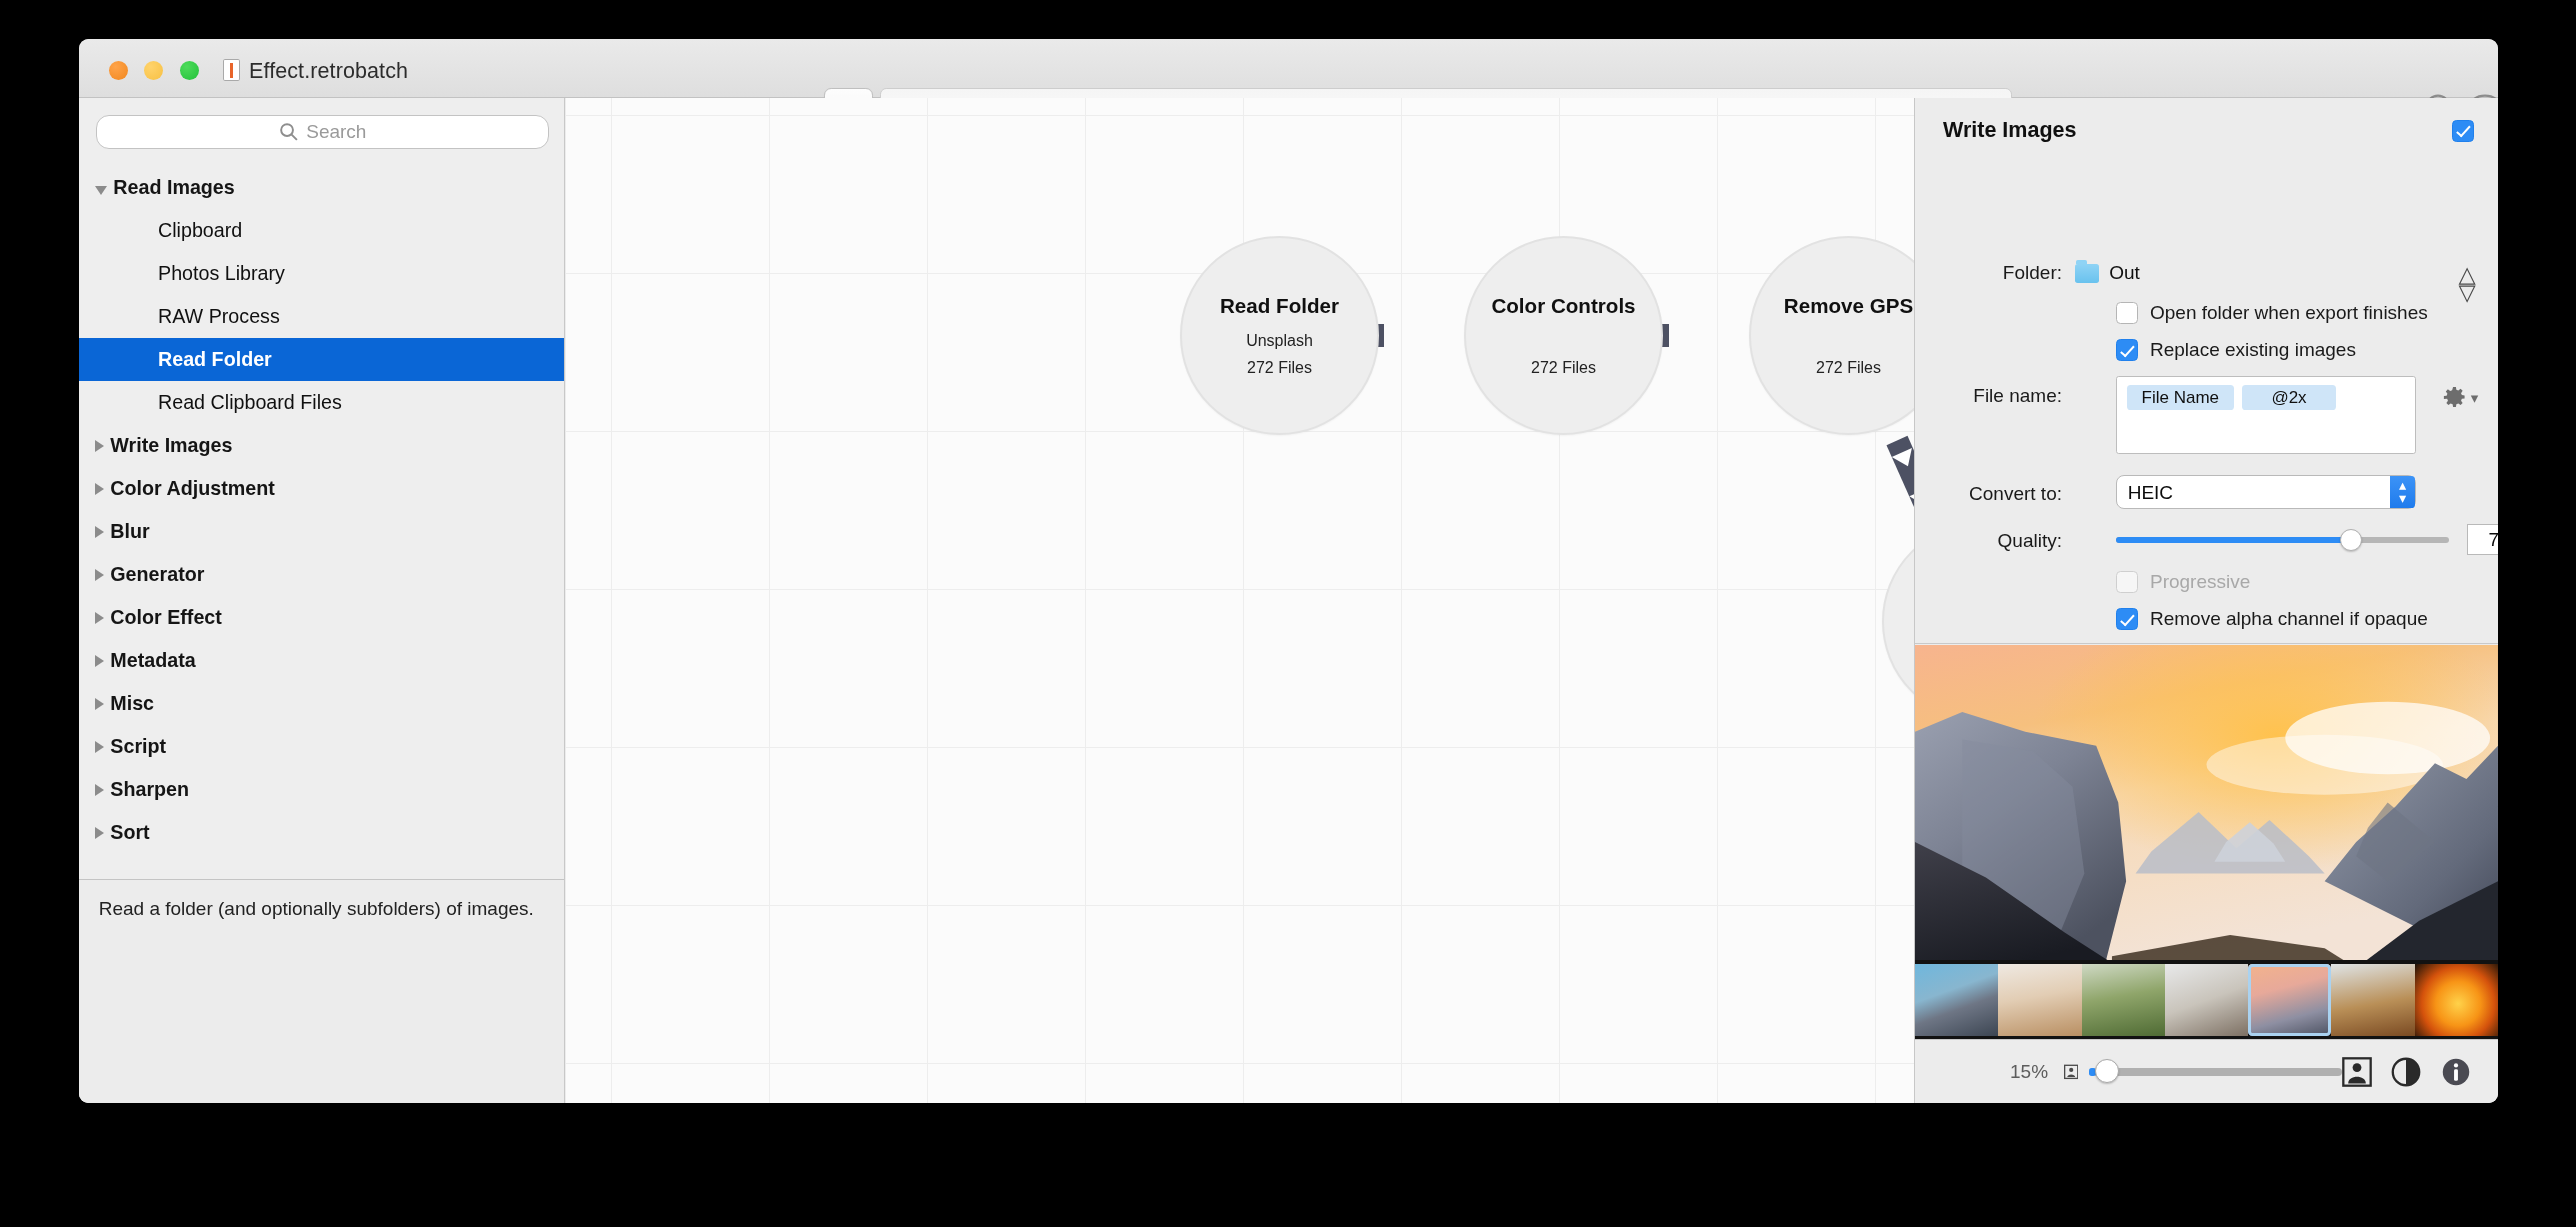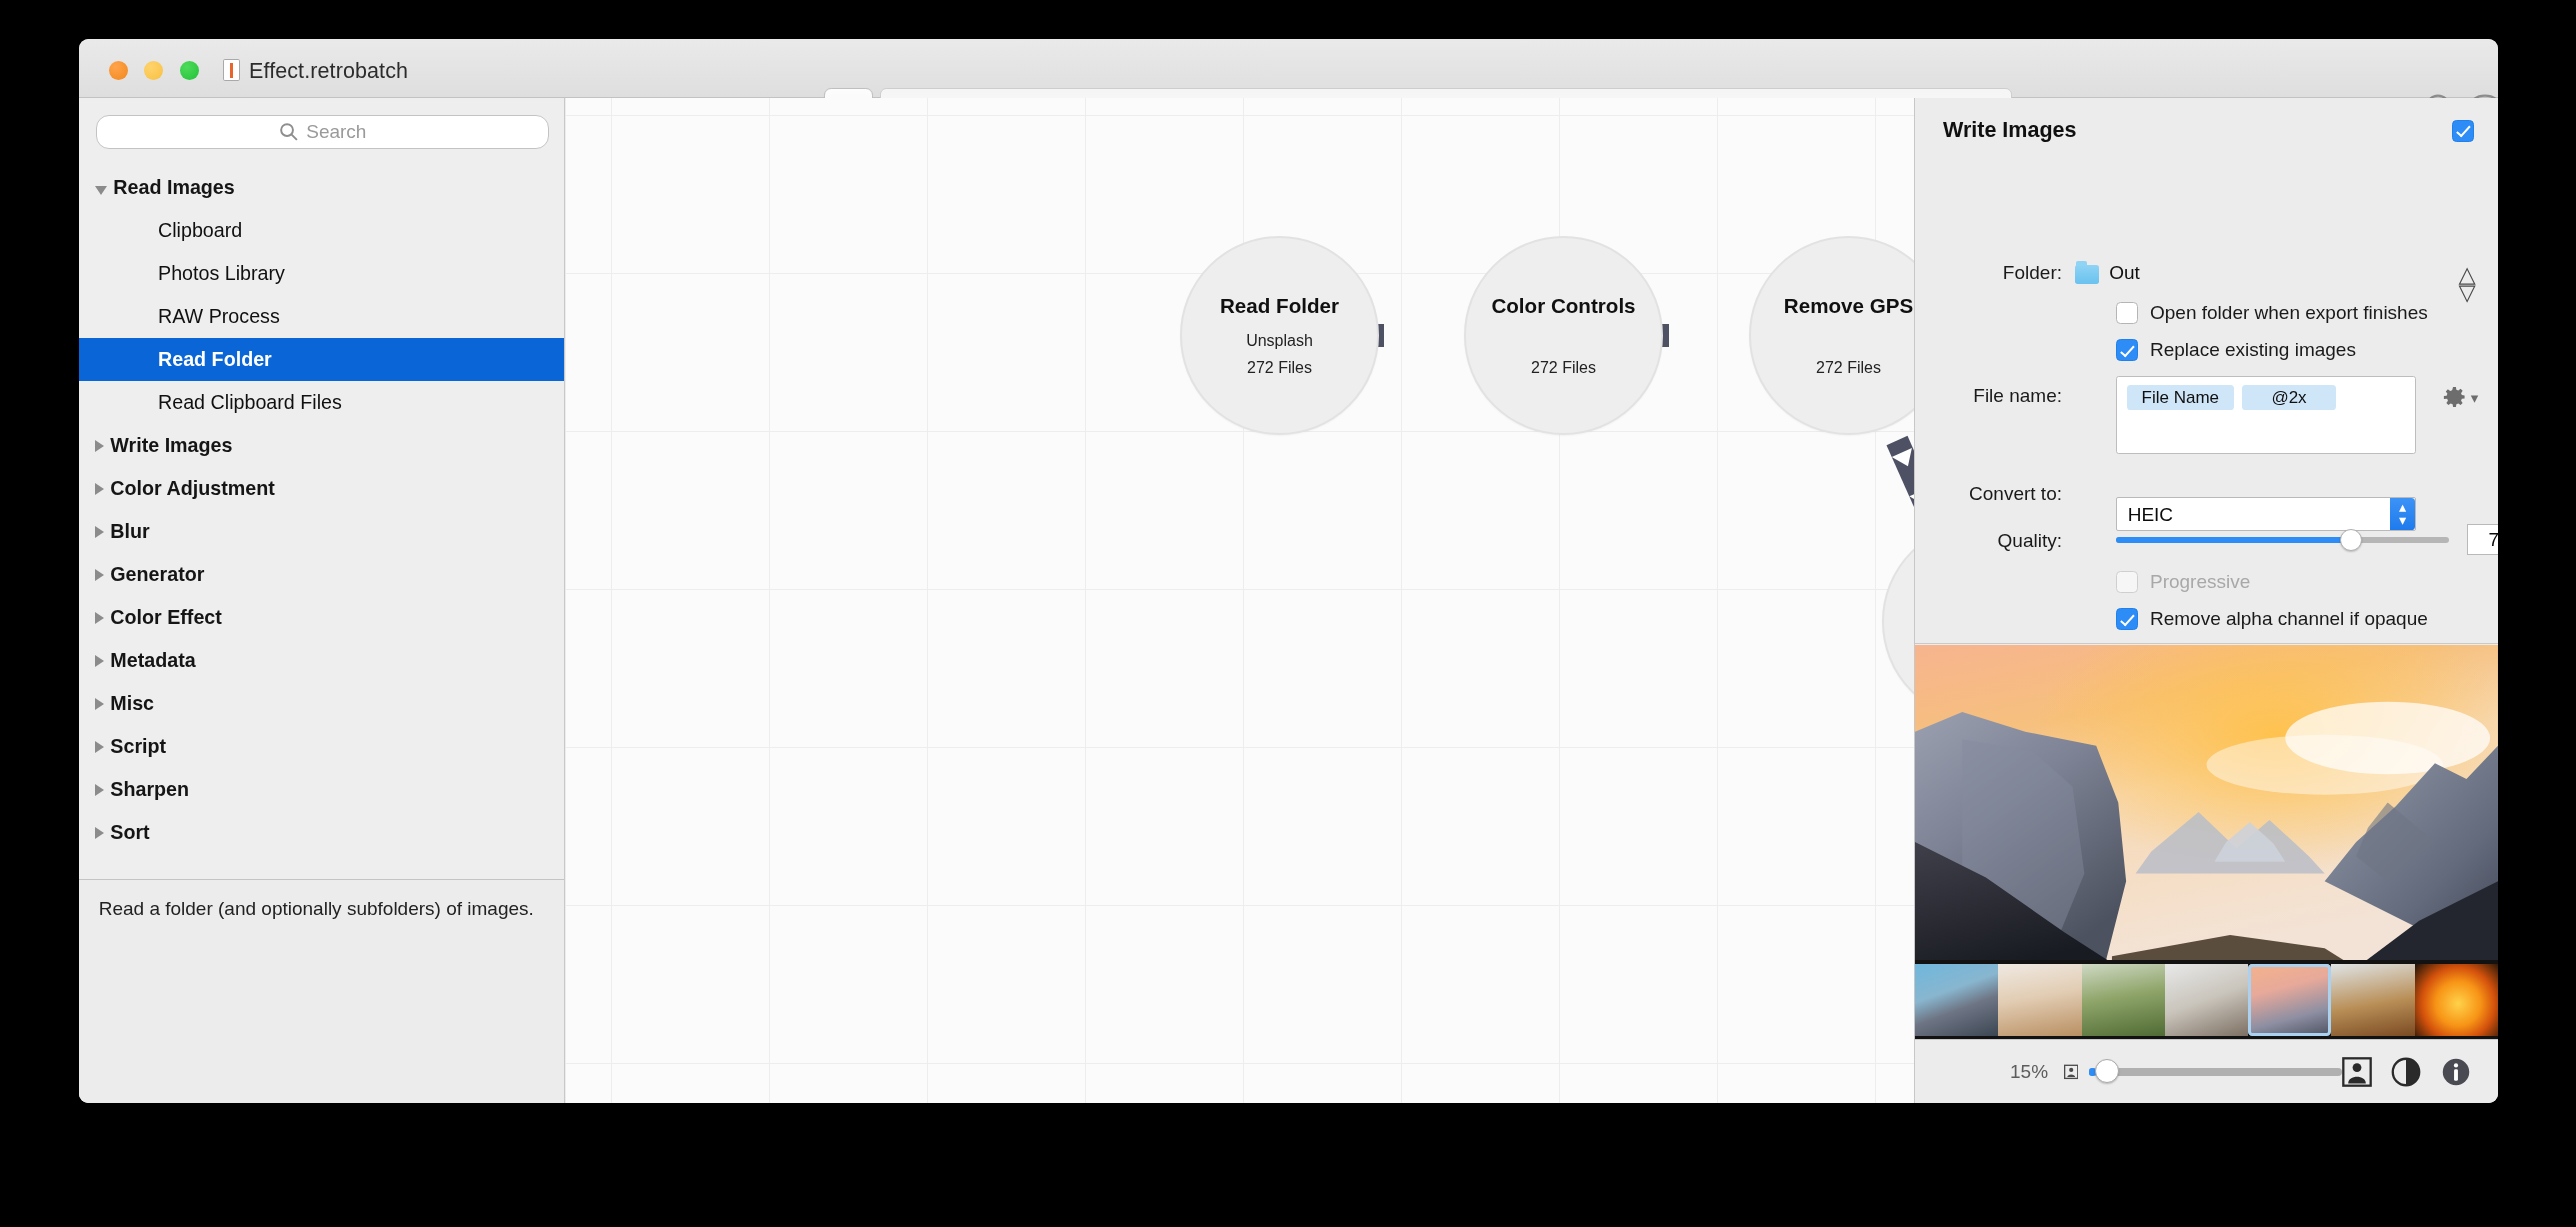--- a/index.html
+++ b/index.html
@@ -199,21 +199,21 @@
     background:#cfe5f8; color:#101010; font-size:17px;
     display:flex; align-items:center; justify-content:center;
   }
   #tok1 { left: 9.8px; width: 107px; }
   #tok2 { left: 125px; width: 94px; }
 
   #gear-wrap { position:absolute; right: 19.7px; top: 288px; display:flex; align-items:center; gap:4.5px; }
 
   #convert-field {
     position:absolute; left: 201px; top: 377px; width: 300px; height: 34px;
-    background:#fff; border:0.9px solid #b9b9b9; border-radius:2px;margin-top:22px;
+    background:#fff; border:0.9px solid #b9b9b9; border-radius:8px;
   }
   #convert-val { position:absolute; left:10.7px; top:6.3px; font-size:19px; color:#0b0b0b; }
   #convert-arrows {
     position:absolute; right:0; top:0; width: 25px; height:100%;
     background: linear-gradient(to bottom,#3c93f7,#1f7bec);
     border-radius:0 3.6px 3.6px 0; color:#fff; font-size:14.3px;
     display:flex; flex-direction:column; align-items:center; justify-content:center; line-height:.9;
   }
 
   #q-track {
@@ -419,21 +419,21 @@
     </div>
 
   </div>
 
   <div id="inspector">
     <div id="insp-head">
 
       <div id="insp-title">Write Images</div>
       <div id="insp-enable" class="cb on"></div>
 
-      <div class="row" style="left:28px; top:164px; width:501px;align-items:flex-end;">
+      <div class="row" style="left:28px; top:164px; width:501px;">
         <span class="lbl" style="width:119px;">Folder:</span>
         <span id="folder-icon" style="margin-left:12.5px;"></span>
         <span id="folder-val">Out</span>
       </div>
       <div id="folder-stepper">△<br>▽</div>
 
       <div class="row" style="left:201px; top:204px;">
         <span class="cb"></span>
         <span class="cbrow-label">Open folder when export finishes</span>
       </div>

